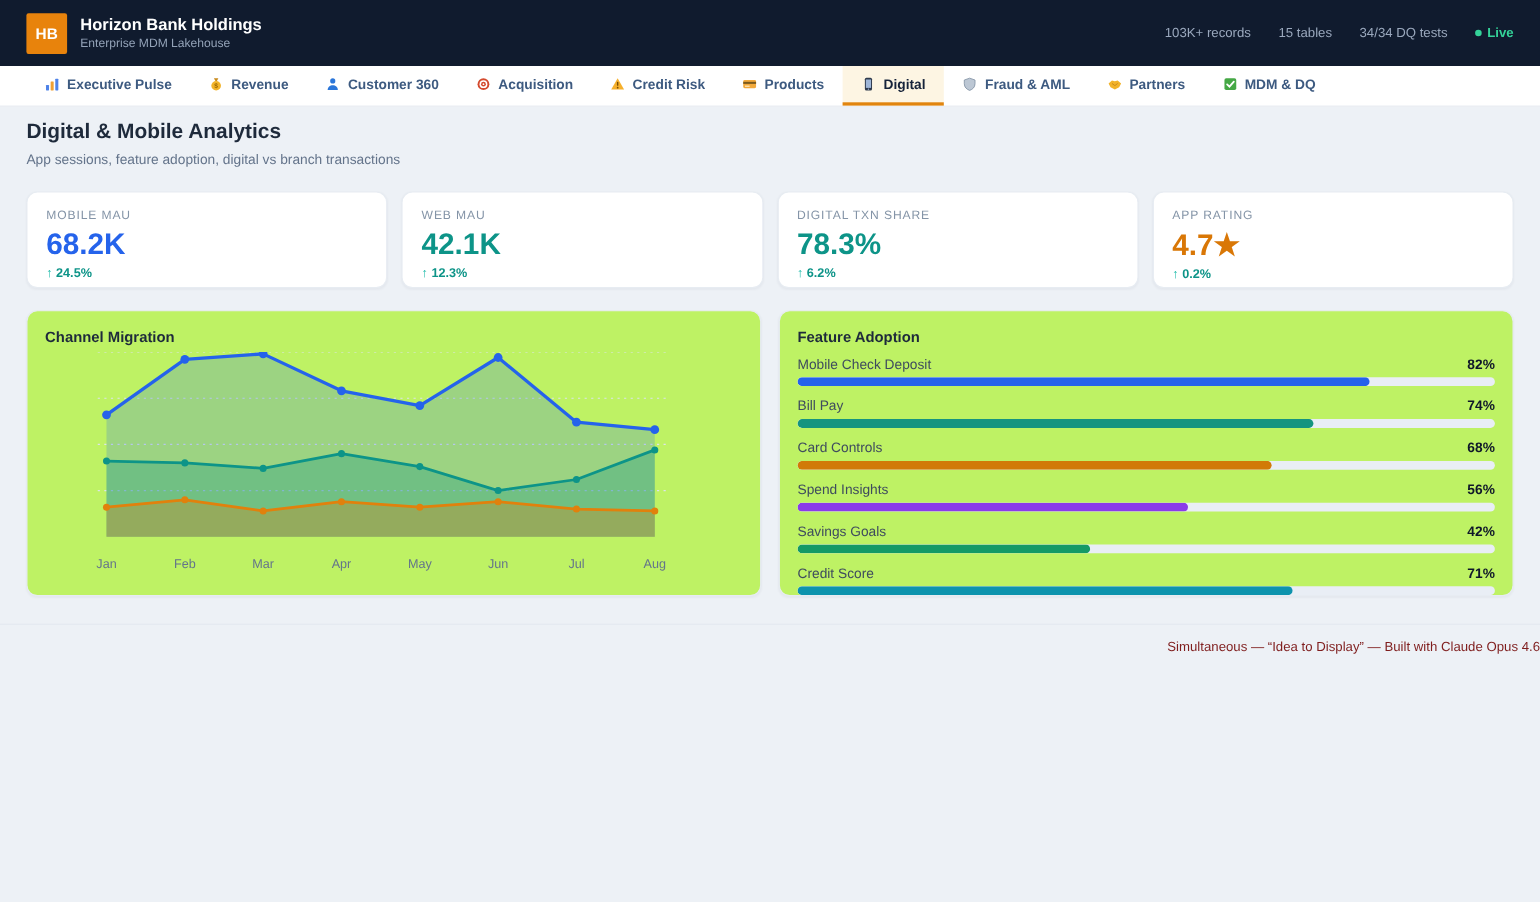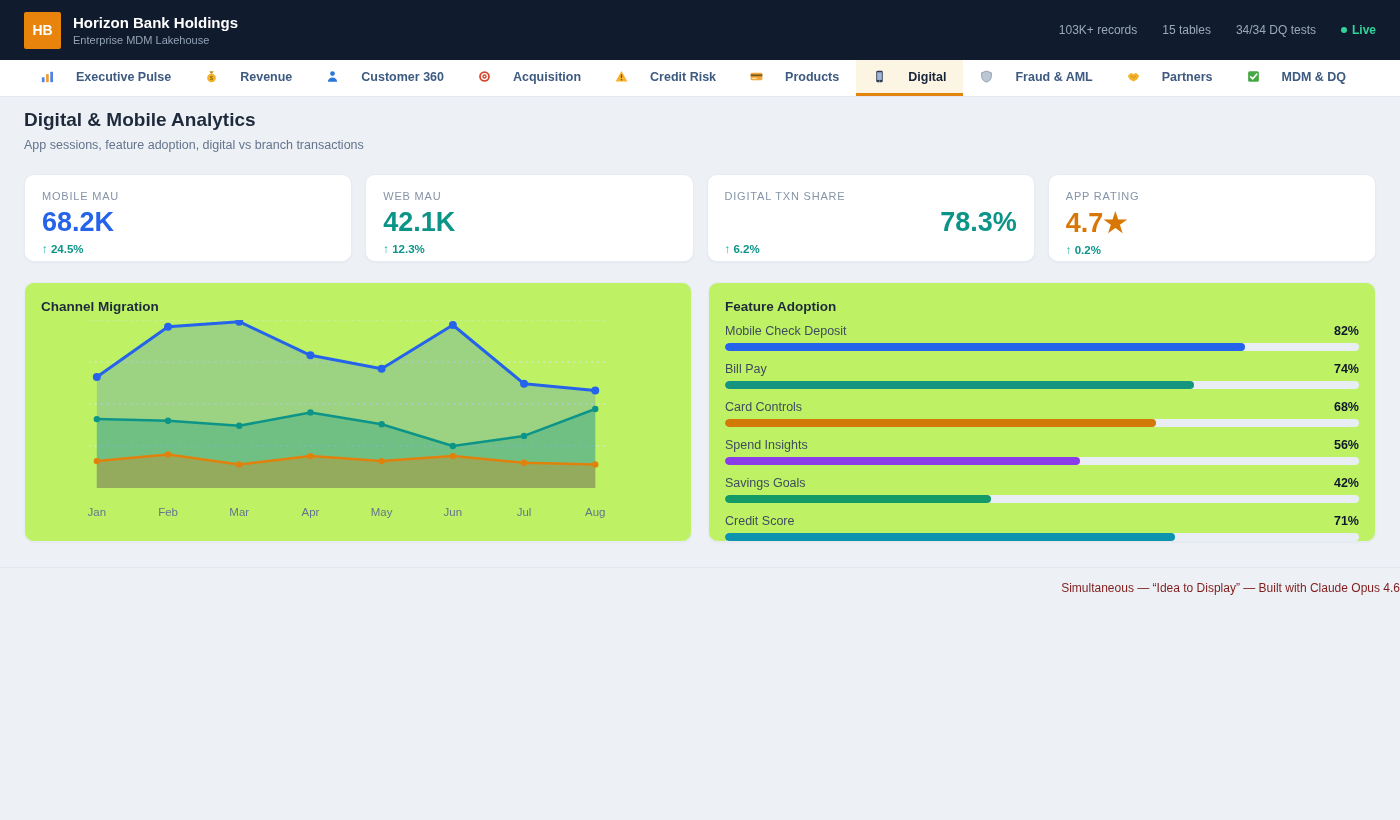--- a/index.html
+++ b/index.html
@@ -25,21 +25,21 @@
   .header-right { margin-left: auto; display: flex; align-items: center; gap: 25px; }
   .header-stat { color: #9aa8bd; font-size: 12px; }
   .live-badge { color: #34d399; font-size: 12px; font-weight: bold; display:flex; align-items:center; gap:5px; }
   .live-dot { width:6px; height:6px; border-radius:50%; background:#34d399; }
   
   .tab-bar {
     background: #ffffff; height: 37px; display: flex; align-items: stretch;
     padding-left: 24px; border-bottom: 1px solid #e4e9f0;
   }
   .tab {
-    display: flex; align-items: center; gap: 22px; padding: 0 17px;
+    display: flex; align-items: center; gap: 7px; padding: 0 17px;
     font-size: 12.5px; font-weight: bold; color: #3d5a80; cursor: pointer;
     border-bottom: 3px solid transparent; white-space: nowrap;
   }
   .tab.active { background: #fdf5e3; border-bottom-color: #e1850f; color: #16233a; }
   .tab-icon { width: 13px; height: 13px; display: inline-flex; }
   .tab-icon svg { width: 13px; height: 13px; }
   
   .main { padding: 4px 24px 0 24px; }
   .page-title { font-size: 19px; font-weight: bold; color: #1e2a3b; margin-top: 8px; }
   .page-subtitle { font-size: 12.5px; color: #64748b; margin-top: 7px; }
@@ -204,21 +204,21 @@
         <div class="kpi-value" style="color: rgb(37, 99, 235);">68.2K</div>
         <div class="kpi-delta"><span class="arrow">↑ </span>24.5%</div>
       </div>
       <div class="kpi-card">
         <div class="kpi-label">WEB MAU</div>
         <div class="kpi-value" style="color: rgb(13, 148, 136);">42.1K</div>
         <div class="kpi-delta"><span class="arrow">↑ </span>12.3%</div>
       </div>
       <div class="kpi-card">
         <div class="kpi-label">DIGITAL TXN SHARE</div>
-        <div class="kpi-value" style="color: rgb(13, 148, 136); text-align: right;">78.3%</div>
+        <div class="kpi-value" style="color: rgb(13, 148, 136);">78.3%</div>
         <div class="kpi-delta"><span class="arrow">↑ </span>6.2%</div>
       </div>
       <div class="kpi-card">
         <div class="kpi-label">APP RATING</div>
         <div class="kpi-value" style="color: rgb(217, 119, 6);">4.7★</div>
         <div class="kpi-delta"><span class="arrow">↑ </span>0.2%</div>
       </div>
     </div>
 
   <div class="charts-row">

